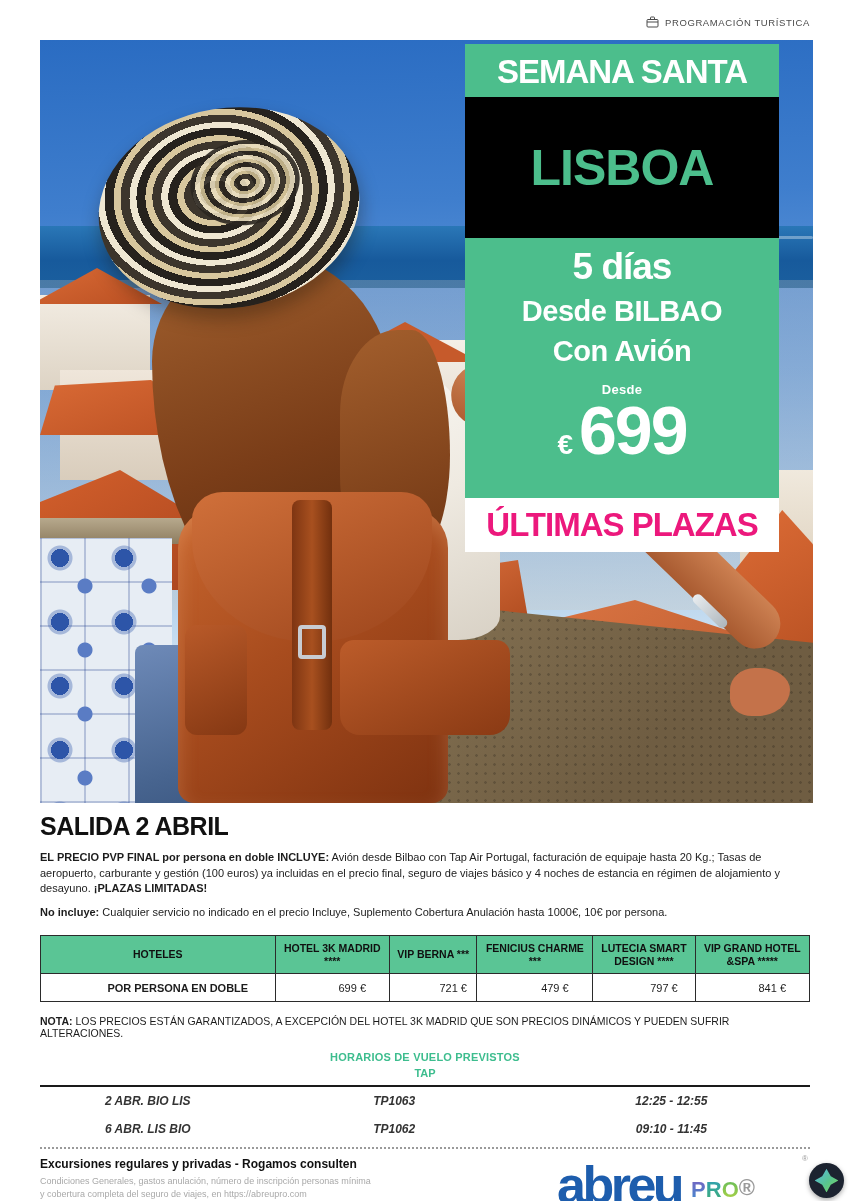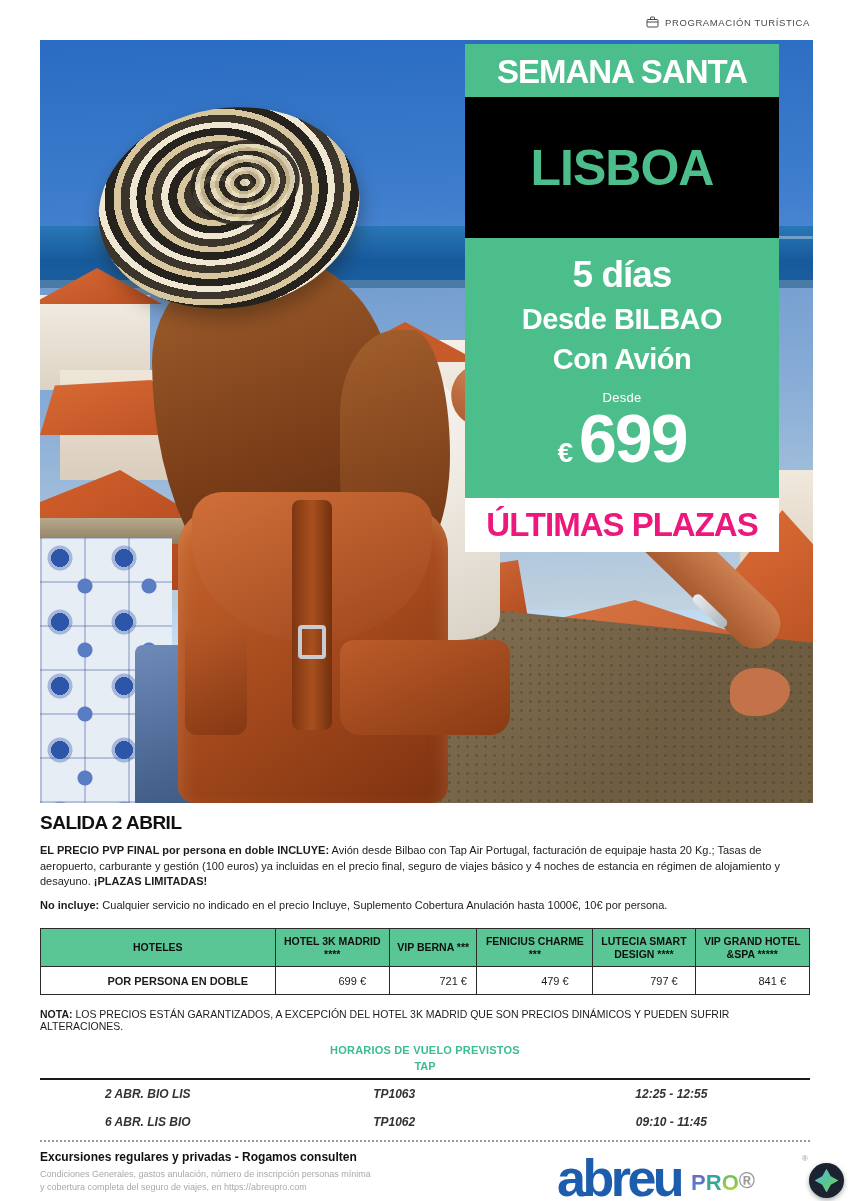--- a/index.html
+++ b/index.html
@@ -85,33 +85,33 @@
   .bp-pouch { left:300px; top:600px; width:170px; height:95px; z-index:10;
          background:linear-gradient(155deg,#bc5c2a,#8a3a14); border-radius:14px 14px 20px 20px; }
   .bp-pocket { left:145px; top:585px; width:62px; height:110px; z-index:9;
          background:linear-gradient(155deg,#b95a29,#853813); border-radius:12px; }
 
   
   .promo { position:absolute; left:465px; top:44px; width:314px; z-index:20; text-align:center; }
   .promo-banner { height:53px; line-height:55px; background:#4cbe8c; color:#fff; font-size:33px; font-weight:800; letter-spacing:-1px; }
   .promo-dest-box { height:141px; background:#000000; display:flex; align-items:center; justify-content:center; }
   .promo-dest { color:#4cbe8c; font-size:50px; font-weight:800; letter-spacing:-1px; }
-  .promo-info { height:260px; background:#4cbe8c; color:#fff; padding-top:16px; }
+  .promo-info { height:260px; background:#4cbe8c; color:#fff; padding-top:8px; }
   .promo-duration { font-size:37px; font-weight:800; letter-spacing:-1px; }
   .promo-origin, .promo-transport { font-size:29px; font-weight:800; letter-spacing:-.5px; margin-top:7px; }
-  .promo-from { font-size:13px; font-weight:400; margin-top:14px; letter-spacing:.3px; }
+  .promo-from { font-size:13px; font-weight:700; margin-top:14px; letter-spacing:.3px; }
   .promo-price-row { margin-top:-6px; }
   .promo-price-row .cur { font-size:28px; font-weight:700; vertical-align:baseline; margin-right:6px; }
   .promo-price-row .price { font-size:68px; font-weight:900; letter-spacing:-2px; }
   .promo-urgency-box { height:54px; background:#fff; display:flex; align-items:center; justify-content:center; }
   .promo-urgency-box span { color:#ec187c; font-size:33px; font-weight:800; letter-spacing:-1px; }
 
   
   .content { position:absolute; left:40px; top:812px; width:770px; color:#1c1c1c; }
-  .content h1 { font-size:19px; font-weight:900; letter-spacing:-.5px; color:#111; }
+  .content h1 { font-size:25px; font-weight:900; letter-spacing:-.5px; color:#111; }
   .body-text { font-size:11px; line-height:15.5px; margin-top:9px; color:#1c1c1c; }
   .body-text + .body-text { margin-top:8px; }
   .body-text b { font-weight:800; }
 
   table.hotels { width:100%; border-collapse:collapse; margin-top:15px; }
   table.hotels th, table.hotels td { border:1px solid #2b2b2b; text-align:center; vertical-align:middle; }
   table.hotels th { background:#5ac595; color:#101010; font-size:10.5px; font-weight:800; height:38px; padding:2px 4px; line-height:12.5px; }
   table.hotels td { height:28px; font-size:11px;padding-left:40px; }
   table.hotels td.rowlabel { font-weight:800; }
   table.hotels th:first-child { width:30.5%; }

